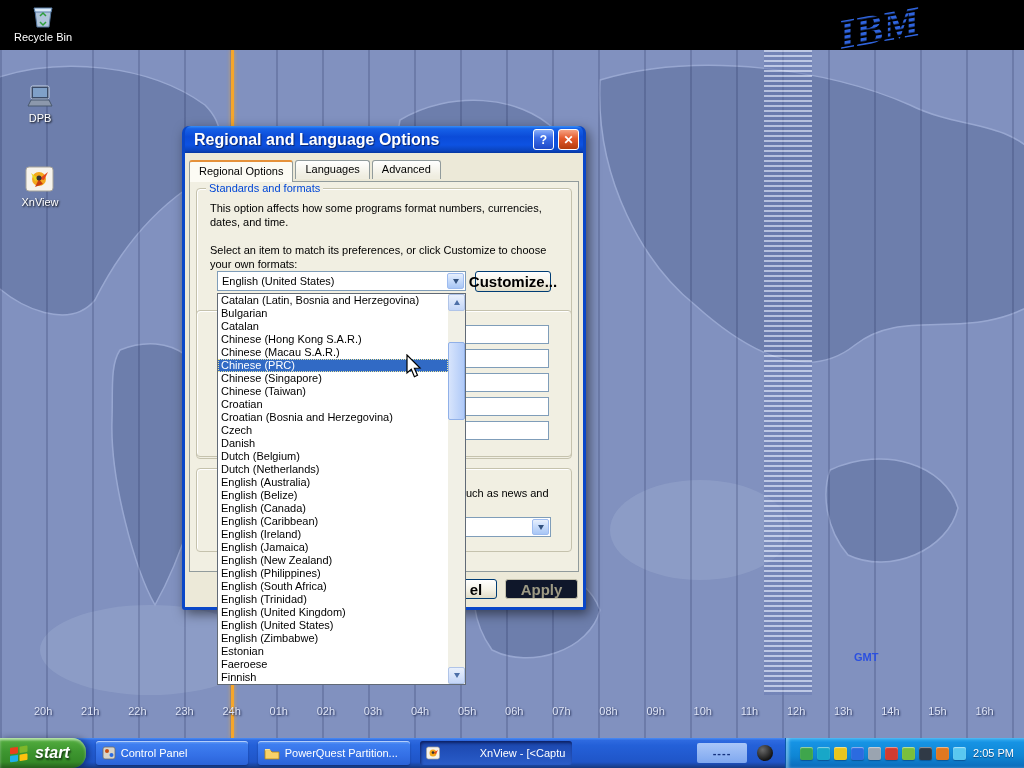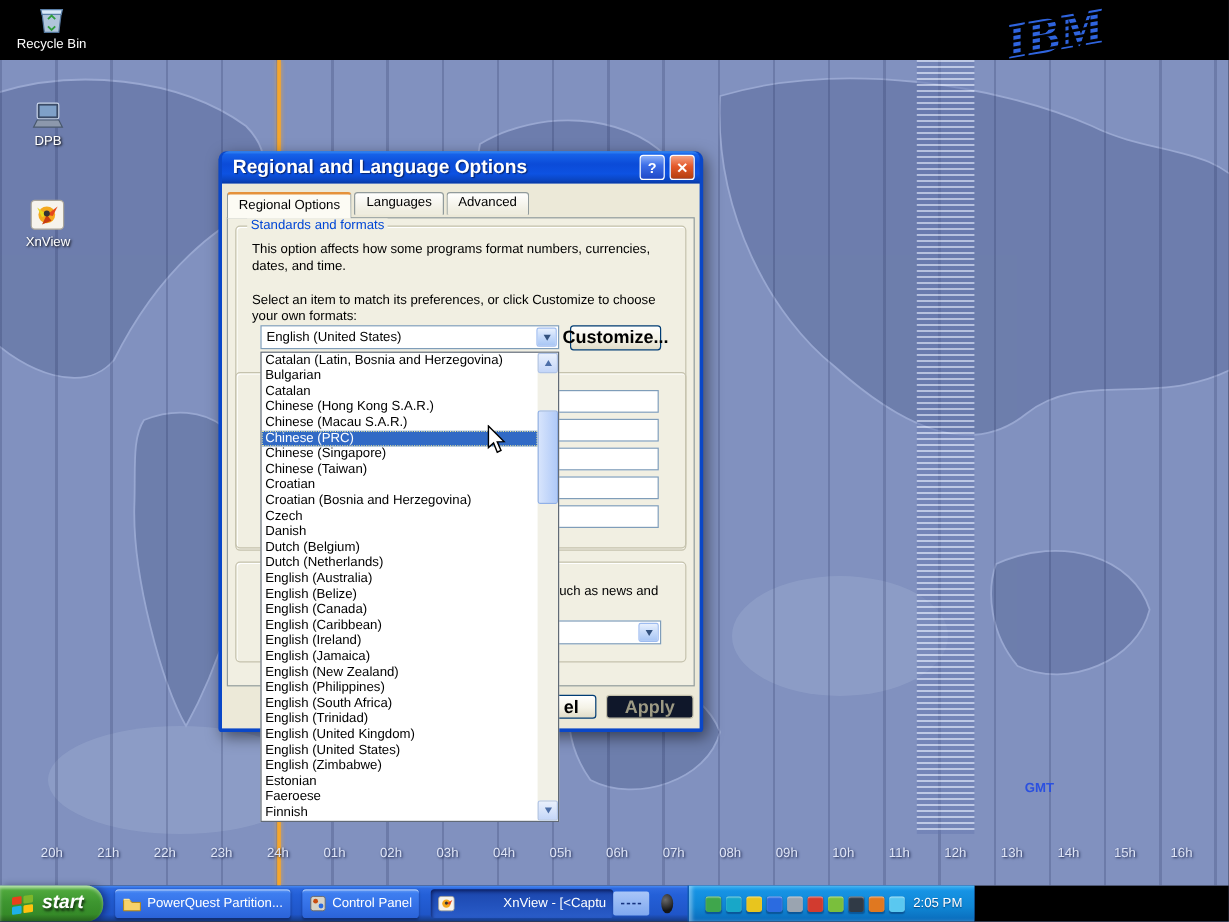--- a/index.html
+++ b/index.html
@@ -70,21 +70,21 @@
 .sb-up{top:0;}
 .sb-down{bottom:0;}
 .tri-up{width:0;height:0;border-left:3.5px solid transparent;border-right:3.5px solid transparent;border-bottom:5px solid #4D6FA8;}
 .tri-down{width:0;height:0;border-left:3.5px solid transparent;border-right:3.5px solid transparent;border-top:5px solid #4D6FA8;}
 .sb-thumb{position:absolute;left:0;top:48px;width:17px;height:78px;border:1px solid #90B0E8;border-radius:2px;background:linear-gradient(90deg,#D7E4FC,#B0CAF8);}
 
 
 .cursor{position:absolute;left:406px;top:354px;z-index:20;}
 
 
-.taskbar{position:absolute;left:0;top:738px;width:812px;height:30px;z-index:10;display:flex;align-items:center;background:linear-gradient(180deg,#4A8CF5 0%,#2E6AE0 8%,var(--taskbar-blue,#2460D8) 25%,#1F55C8 80%,#16397F 100%);}
+.taskbar{position:absolute;left:0;top:738px;width:1024px;height:30px;z-index:10;display:flex;align-items:center;background:linear-gradient(180deg,#4A8CF5 0%,#2E6AE0 8%,var(--taskbar-blue,#2460D8) 25%,#1F55C8 80%,#16397F 100%);}
 .start{height:30px;padding:0 16px 0 9px;border-radius:0 14px 14px 0;display:flex;align-items:center;gap:6px;background:linear-gradient(180deg,#8FD37A 0%,#4FA93C 12%,var(--start-green,#3E9630) 45%,#358A28 80%,#255F1C 100%);box-shadow:inset 0 2px 3px rgba(255,255,255,.4),3px 0 6px rgba(0,0,30,.4);color:#fff;font-size:16px;font-weight:bold;font-style:italic;text-shadow:1px 2px 2px rgba(0,0,0,.65);cursor:default;}
 .task{width:152px;height:24px;margin-left:10px;border-radius:3px;padding:0 6px;display:flex;align-items:center;gap:5px;color:#fff;background:linear-gradient(180deg,#69A0F7 0%,#3E7EF0 14%,#3470E6 60%,#2B63D8 100%);box-shadow:inset 0 1px 0 rgba(255,255,255,.5),0 1px 2px rgba(0,0,30,.35);cursor:default;}
 .task .tlabel{white-space:nowrap;overflow:hidden;flex:1;}
 .task.pressed{background:linear-gradient(180deg,#1B46AC 0%,#2353BE 60%,#2A5CC8 100%);box-shadow:inset 1px 2px 3px rgba(0,0,40,.55);gap:40px;}
 .tb-spacer{flex:1;}
 .chip{width:50px;height:20px;margin-right:10px;border-radius:2px;background:linear-gradient(180deg,#A9C6F8,#7FA8EF);color:#16337F;display:flex;align-items:center;justify-content:center;font-weight:bold;letter-spacing:1px;}
 .dark-ic{width:16px;height:16px;margin-right:12px;border-radius:50%;background:radial-gradient(circle at 35% 30%,#6A6A6A,#151515 70%);}
 .tray{height:30px;display:flex;align-items:center;gap:3px;padding:0 10px 0 14px;background:linear-gradient(180deg,#35AEF2 0%,#1693E4 15%,var(--tray-blue,#0F86D4) 60%,#0A6ABA 100%);box-shadow:inset 3px 0 3px rgba(255,255,255,.35);border-left:1px solid #0A58A8;}
 .tray-icons{display:flex;gap:4px;align-items:center;}
 .tray-ic{width:13px;height:13px;border-radius:2px;background:var(--c,#888);box-shadow:inset 0 1px 1px rgba(255,255,255,.5),0 1px 1px rgba(0,0,40,.3);}
@@ -284,33 +284,33 @@
           <rect x="1" y="1" width="8" height="6.5" rx="1" fill="#E8401C"></rect>
           <rect x="10.5" y="1" width="8" height="6.5" rx="1" fill="#7EB72A"></rect>
           <rect x="1" y="9" width="8" height="6.5" rx="1" fill="#1EB0E8"></rect>
           <rect x="10.5" y="9" width="8" height="6.5" rx="1" fill="#FFC20E"></rect>
         </g>
       </svg>
       <span>start</span>
     </div>
 
     <div class="task">
-      <svg width="16" height="13" viewBox="0 0 16 13">
-        <path d="M1,3 L6,3 L8,5 L15,5 L15,12 L1,12 Z" fill="#F7D26A" stroke="#B8860B" stroke-width="0.8"></path>
-        <path d="M1,3 L1,2 L5.5,2 L7,3.5 L1,3.5 Z" fill="#FFE89A"></path>
-      </svg>
-      <span class="tlabel">PowerQuest Partition...</span>
-    </div>
-    <div class="task">
       <svg width="14" height="14" viewBox="0 0 14 14">
         <rect x="1" y="1" width="12" height="12" rx="2" fill="#D8D4C8" stroke="#6B6B6B" stroke-width="0.8"></rect>
         <circle cx="5" cy="5" r="2" fill="#C84C10"></circle>
         <circle cx="9.5" cy="9" r="2" fill="#2B6BE0"></circle>
       </svg>
       <span class="tlabel">Control Panel</span>
+    </div>
+    <div class="task">
+      <svg width="16" height="13" viewBox="0 0 16 13">
+        <path d="M1,3 L6,3 L8,5 L15,5 L15,12 L1,12 Z" fill="#F7D26A" stroke="#B8860B" stroke-width="0.8"></path>
+        <path d="M1,3 L1,2 L5.5,2 L7,3.5 L1,3.5 Z" fill="#FFE89A"></path>
+      </svg>
+      <span class="tlabel">PowerQuest Partition...</span>
     </div>
     <div class="task pressed">
       <svg width="14" height="14" viewBox="0 0 14 14">
         <rect x="0.5" y="1" width="13" height="12" rx="2" fill="#F6F3EC" stroke="#A8A49A" stroke-width="0.7"></rect>
         <circle cx="7" cy="7" r="3.5" fill="#F4A81C"></circle>
         <path d="M7,7 L12,4 L10,8 Z" fill="#E4471C"></path>
         <circle cx="7" cy="6.6" r="1.3" fill="#333"></circle>
       </svg>
       <span class="tlabel">XnView - [&lt;Capture-...</span>
     </div>

